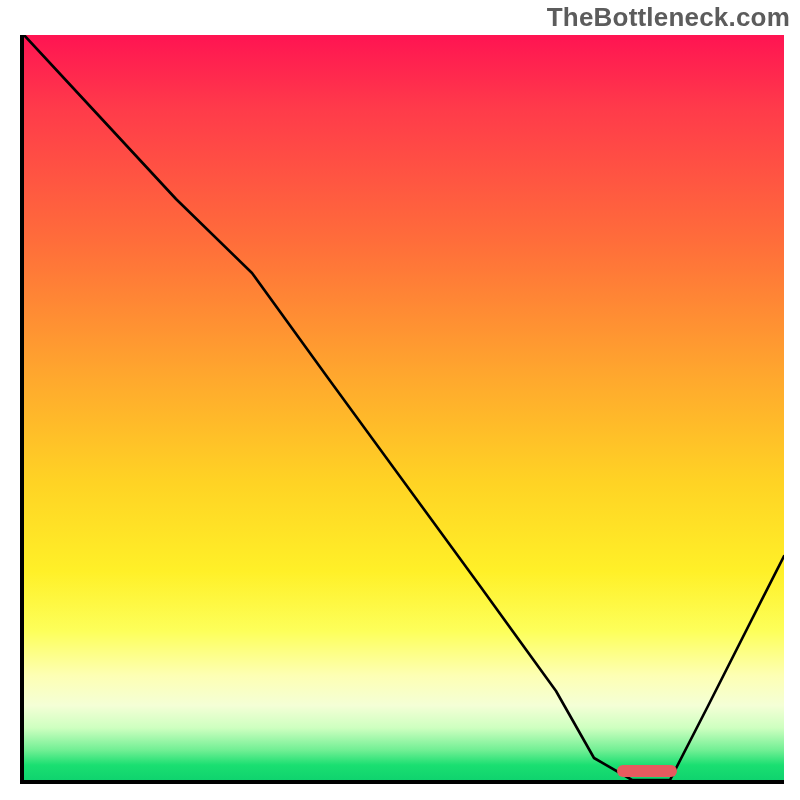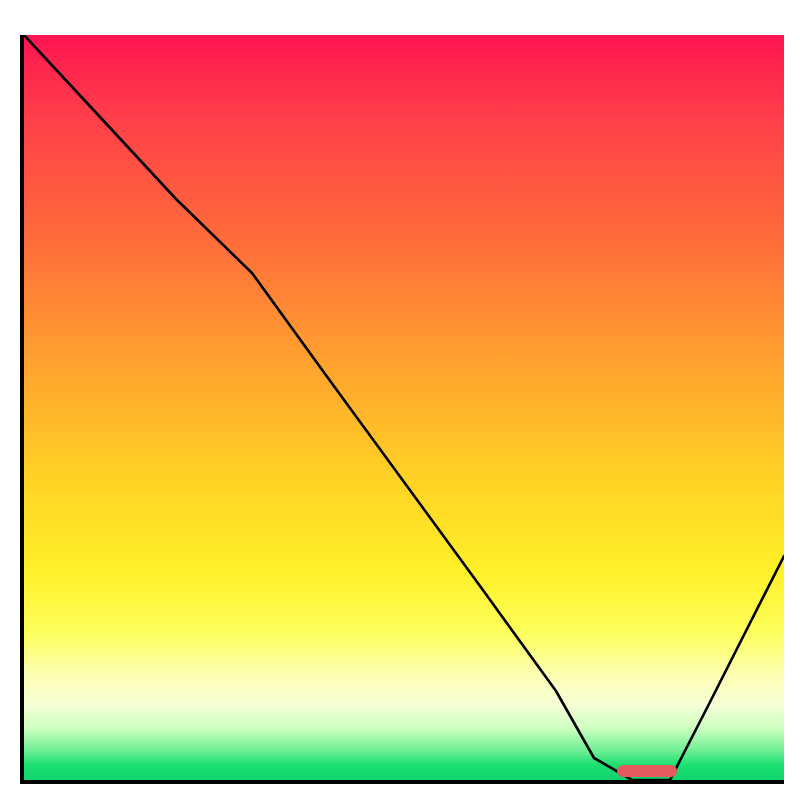--- a/index.html
+++ b/index.html
@@ -71,20 +71,21 @@
   .minimum-bar {
     fill: #e65a5f;
     stroke: none;
   }
 </style>
 </head>
 <body>
 
 <div class="container">
 
+  <div class="watermark">TheBottleneck.com</div>
 
   <div class="plot-area">
     <div class="gradient-bg"></div>
 
     <svg class="curve-svg" viewBox="0 0 760 745" preserveAspectRatio="none">
 
       <path class="curve-path" d="M 0 0
                L 76 82
                L 152 164
                L 228 238

